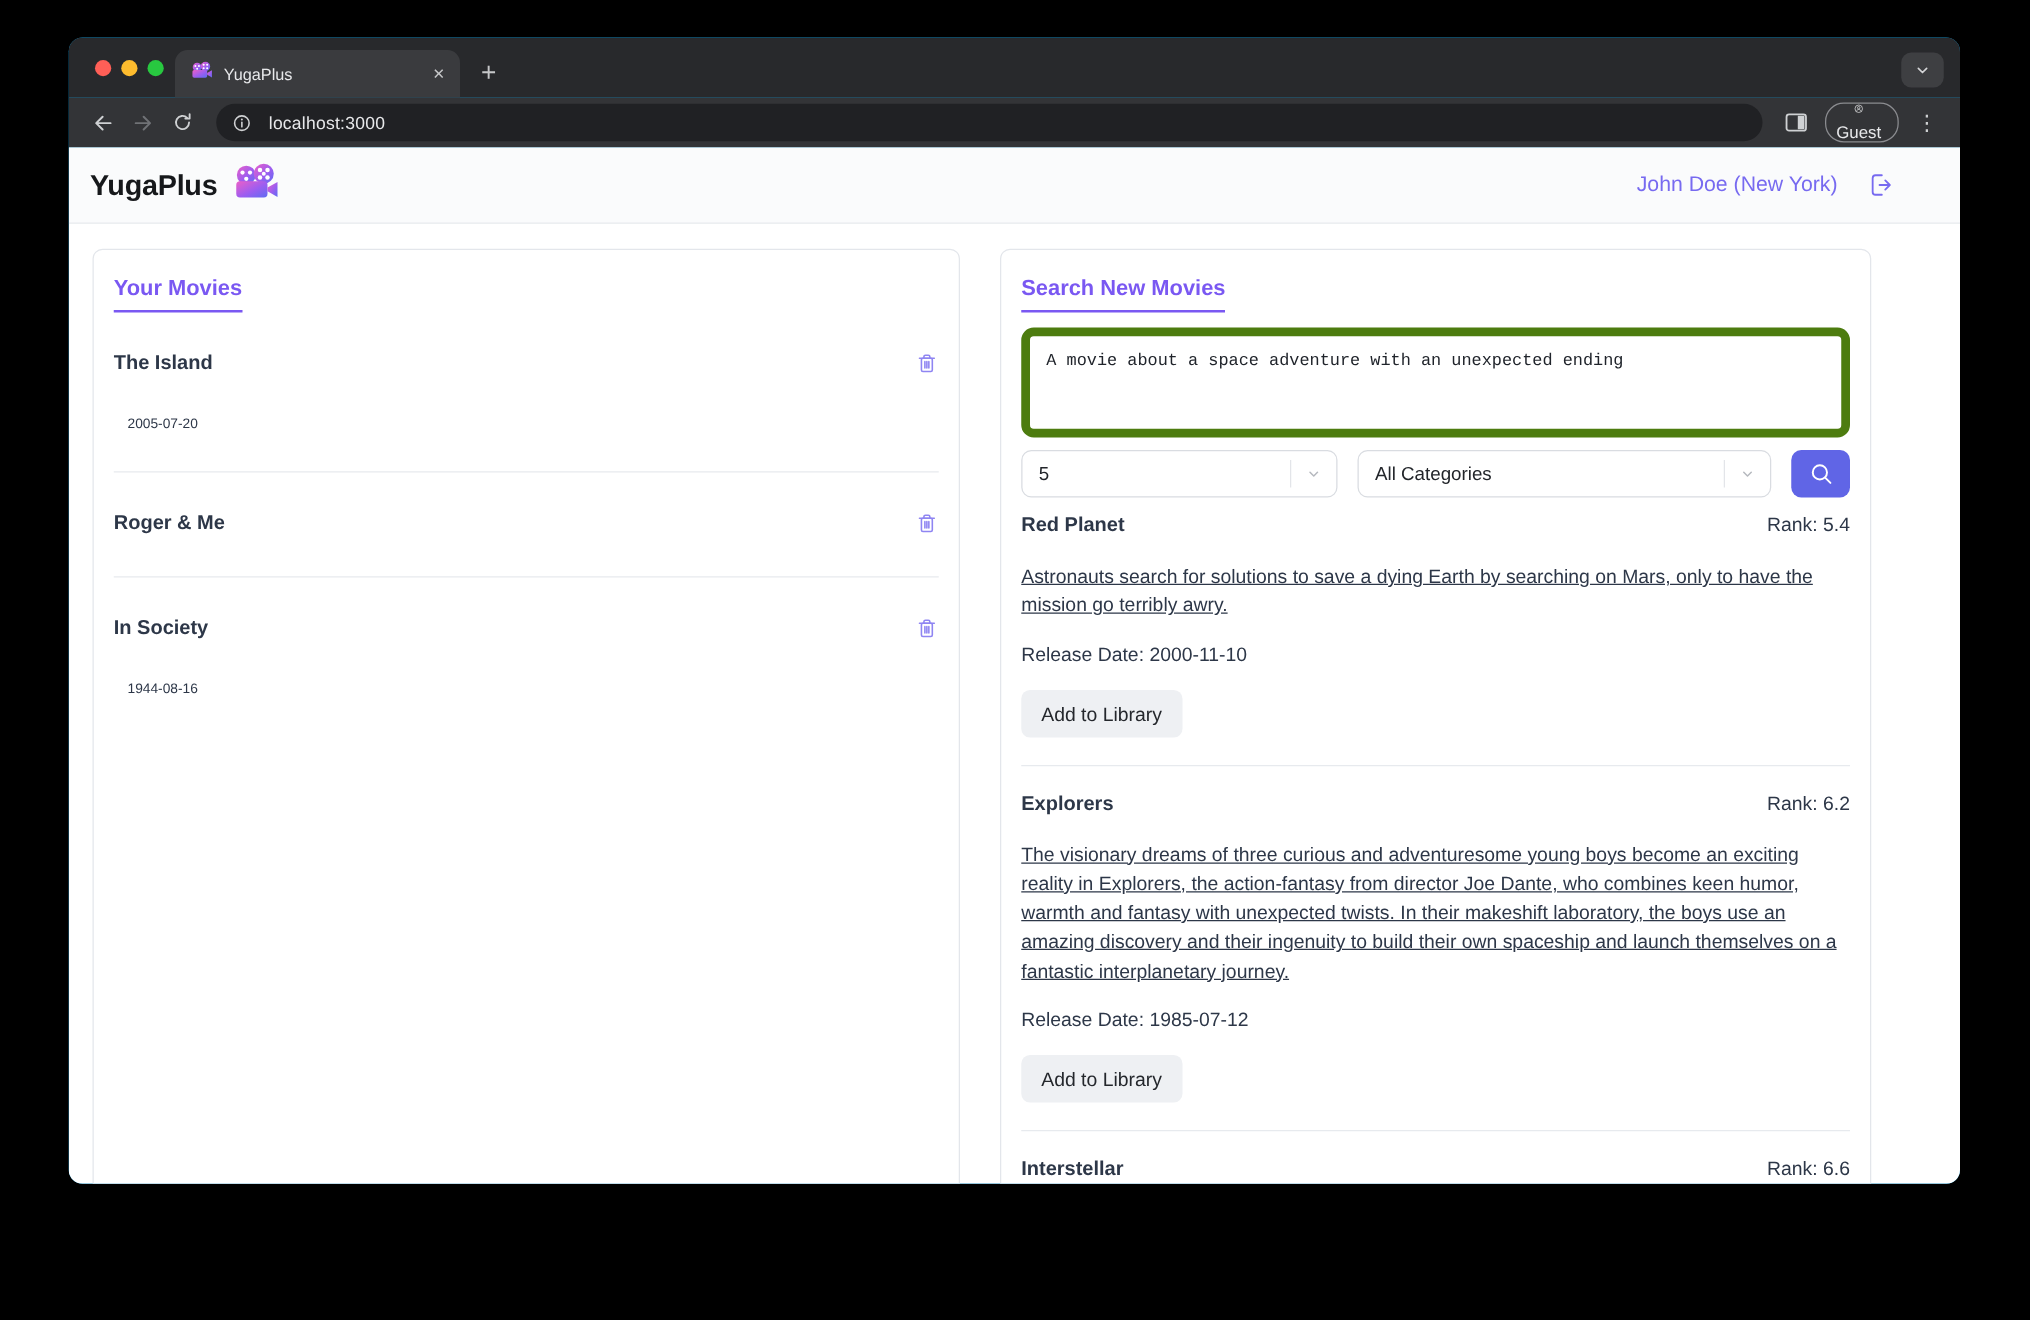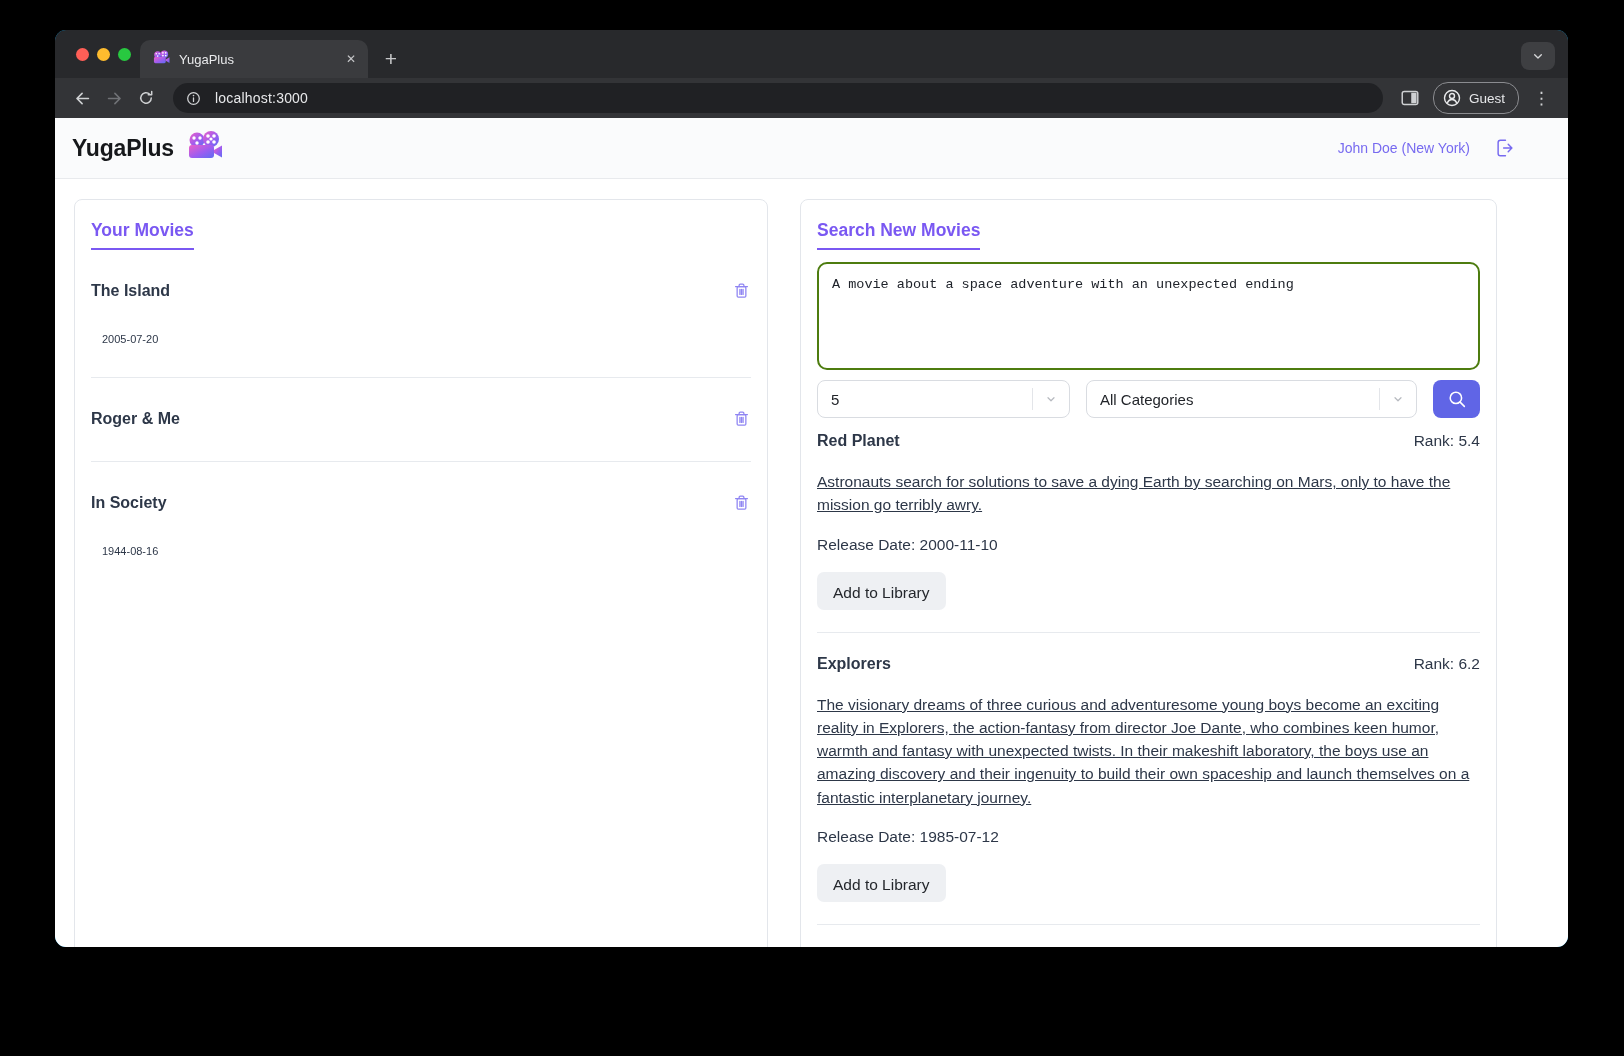--- a/index.html
+++ b/index.html
@@ -22,51 +22,51 @@
   .tabsearch{position:absolute;right:13px;top:12px;width:34px;height:28px;background:#3e3f42;
              border-radius:8px;display:grid;place-items:center;}
 
   .toolbar{height:40px;background:#333437;display:flex;align-items:center;padding:0 12px;gap:2px;flex-shrink:0;}
   .navbtn{width:30px;height:30px;display:grid;place-items:center;}
   .omnibox{flex:1;height:30px;background:#202124;border-radius:15px;display:flex;align-items:center;
            gap:11px;padding:0 6px 0 9px;margin:0 10px;}
   .omni-info{width:22px;height:22px;display:grid;place-items:center;}
   .url{font-size:14px;color:#e7e8ea;letter-spacing:.2px;}
   .guest{height:30px;border:1px solid #8b8c90;border-radius:15px;display:flex;align-items:center;
-         gap:7px;padding:0 13px 0 8px;color:#e7e8ea;font-size:13.5px;margin:0 6px;}
+         gap:7px;padding:0 13px 0 8px;color:#e7e8ea;font-size:13.5px;margin:0 6px;flex-direction:column;}
   .dots{color:#cfd1d3;font-size:17px;padding:0 6px;letter-spacing:0;}
 
   
   .app{flex:1;background:#fff;display:flex;flex-direction:column;overflow:hidden;}
   .app-header{height:61px;background:#fafbfc;border-bottom:1px solid #e8eaed;display:flex;
               align-items:center;justify-content:space-between;padding:0 52px 0 17px;flex-shrink:0;box-sizing:border-box;}
   .brand{display:flex;align-items:center;gap:13px;}
   .brand-name{font-size:23px;font-weight:700;color:#16181b;letter-spacing:-.2px;}
   .user{display:flex;align-items:center;gap:24px;}
-  .user-name{font-size:14px;color:#776af0;cursor:pointer;}
+  .user-name{font-size:17px;color:#776af0;cursor:pointer;}
 
   .main{flex:1;display:flex;gap:32px;padding:20px 71px 0 19px;overflow:hidden;}
   .card{border:1px solid #e3e6eb;border-radius:8px;background:#fff;padding:20px 16px;
         box-sizing:border-box;height:800px;}
   .card-left{width:694px;flex-shrink:0;}
   .card-right{flex:1;}
 
   .section-title{margin:0;font-size:17.5px;font-weight:700;color:#7a58f2;}
   .title-underline{display:inline-block;border-bottom:2px solid #7a58f2;padding-bottom:7px;}
 
   
   .movie-head{display:flex;align-items:center;justify-content:space-between;margin-top:30px;}
   .movie-title{margin:0;font-size:16px;font-weight:700;color:#2d3748;}
   .trash-btn{background:none;border:none;padding:0;cursor:pointer;line-height:0;}
   .movie-date{margin-top:32px;font-size:11px;color:#2d3748;margin-left:11px;}
   .rule{border:0;border-top:1px solid #e7eaee;margin:32px 0 0 0;}
 
   
-  .query-box{display:block;width:100%;height:108px;box-sizing:border-box;margin-top:12px;
-             border:2px solid #4d7c0f;border-radius:10px;padding:11px 13px;resize:none;outline:none;
+  .query-box{display:block;width:100%;height:88px;box-sizing:border-box;margin-top:12px;
+             border:7px solid #4d7c0f;border-radius:10px;padding:11px 13px;resize:none;outline:none;
              font-family:"Liberation Mono", monospace;font-size:13.5px;color:#20242b;line-height:1.45;}
   .controls{display:flex;gap:16px;margin-top:10px;height:38px;}
   .select{border:1px solid #d9dce1;border-radius:8px;display:flex;align-items:center;
           padding-left:13px;font-size:15px;color:#22252a;background:#fff;box-sizing:border-box;cursor:pointer;}
   .select-limit{width:253px;}
   .select-cat{flex:1;}
   .select .sep{width:1px;height:22px;background:#e3e5e9;margin-left:auto;}
   .select .chev{width:36px;display:grid;place-items:center;}
   .search-btn{width:47px;height:38px;border:none;border-radius:8px;background:#6065e6;
               display:grid;place-items:center;cursor:pointer;}

